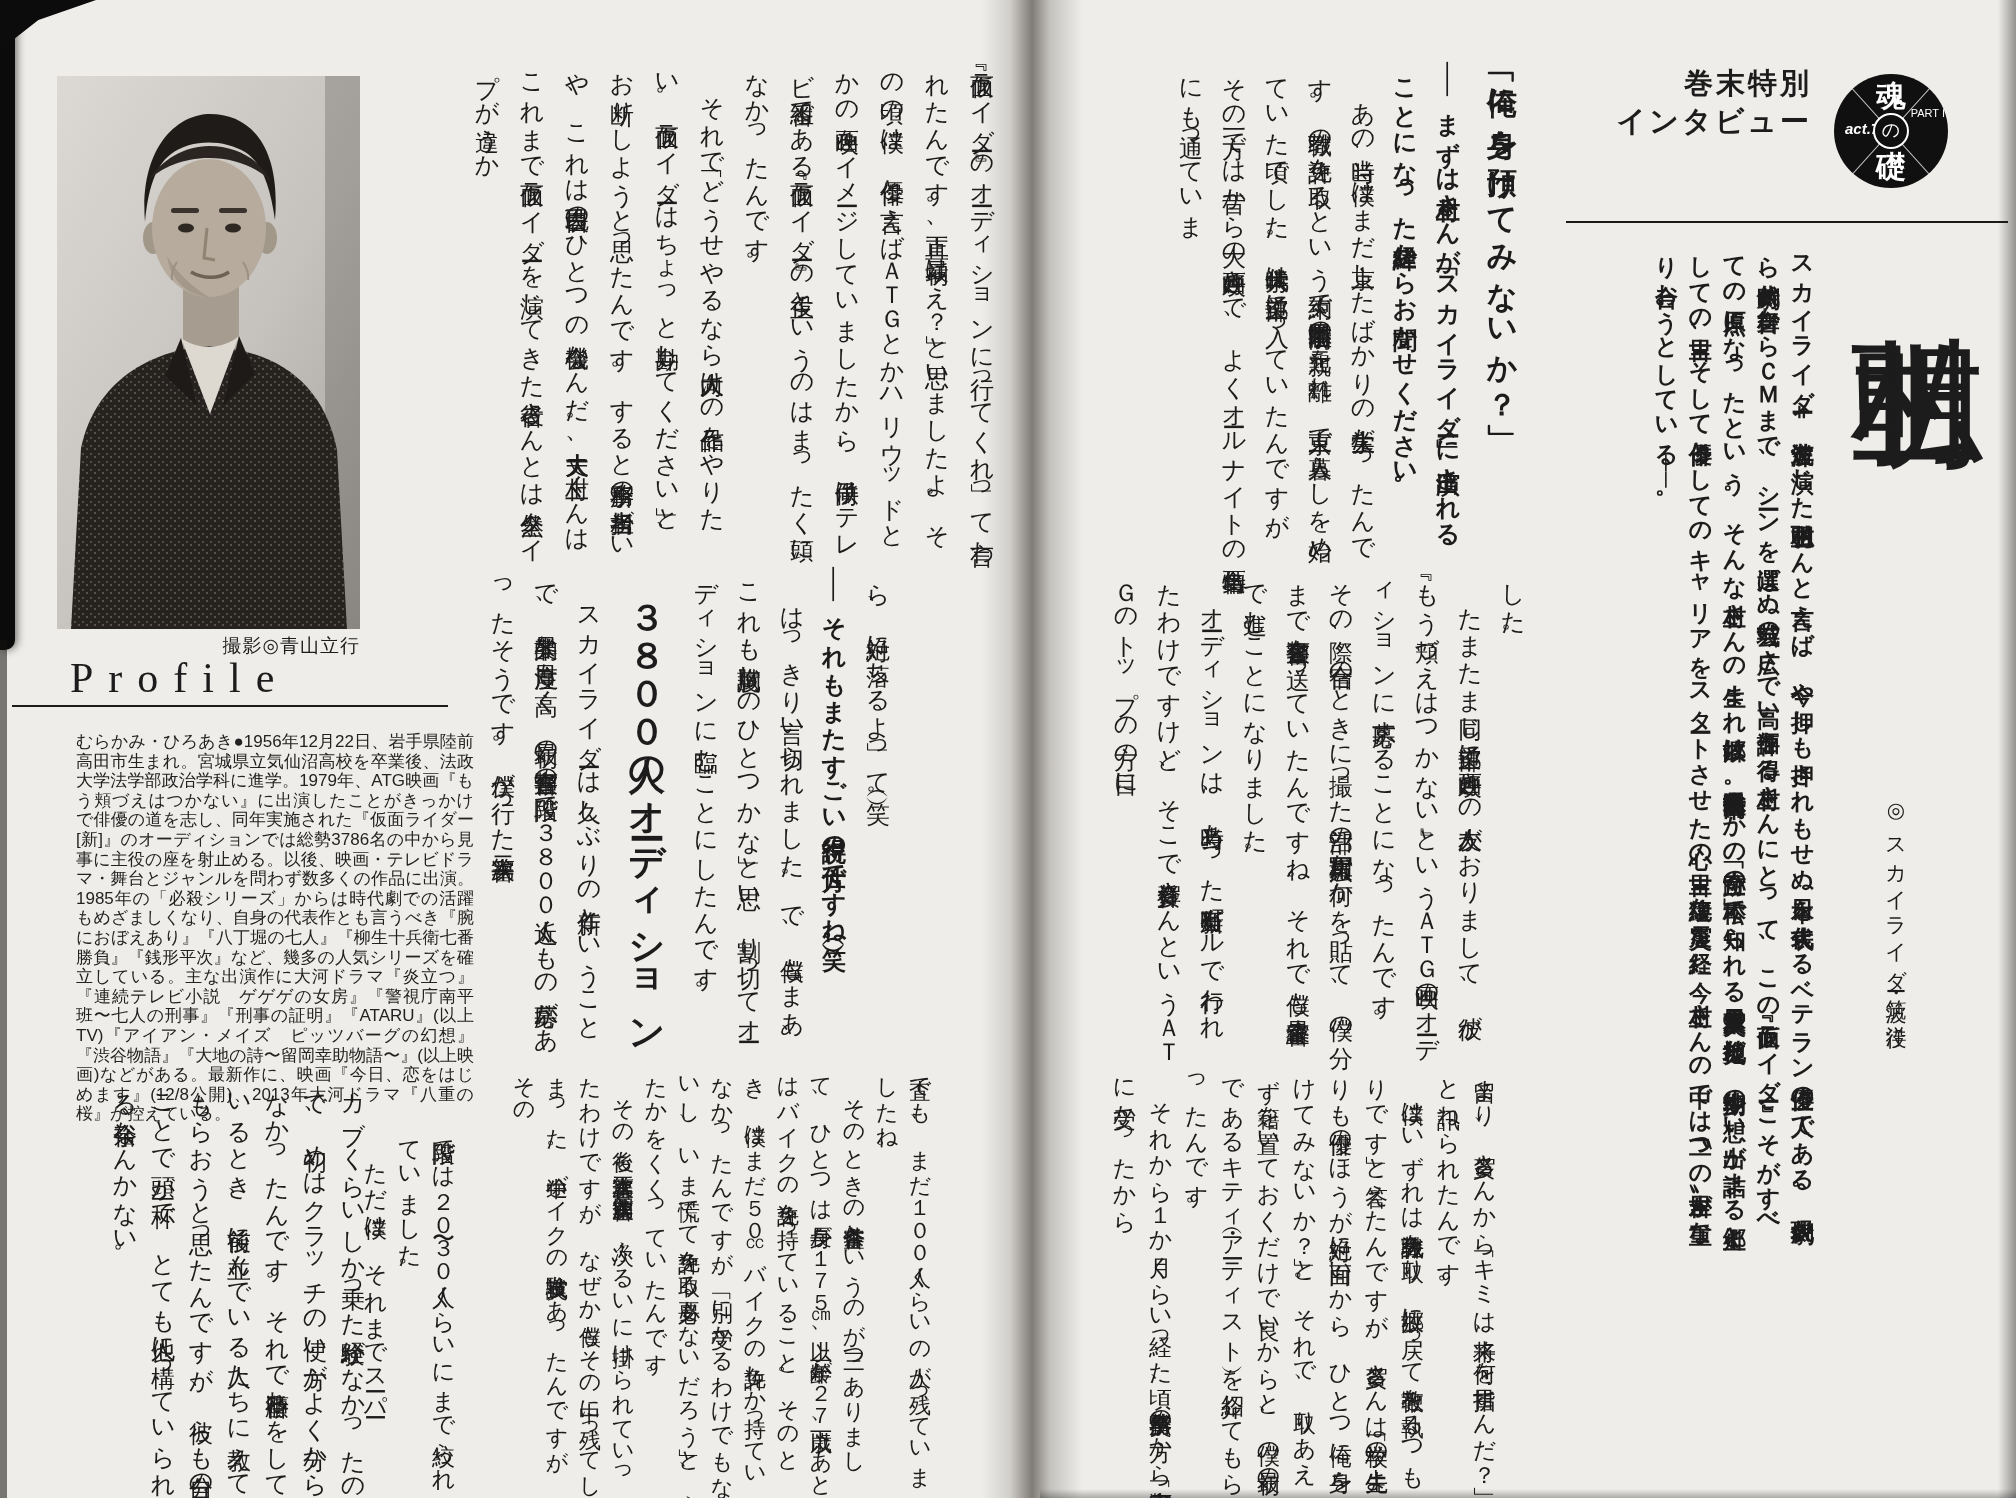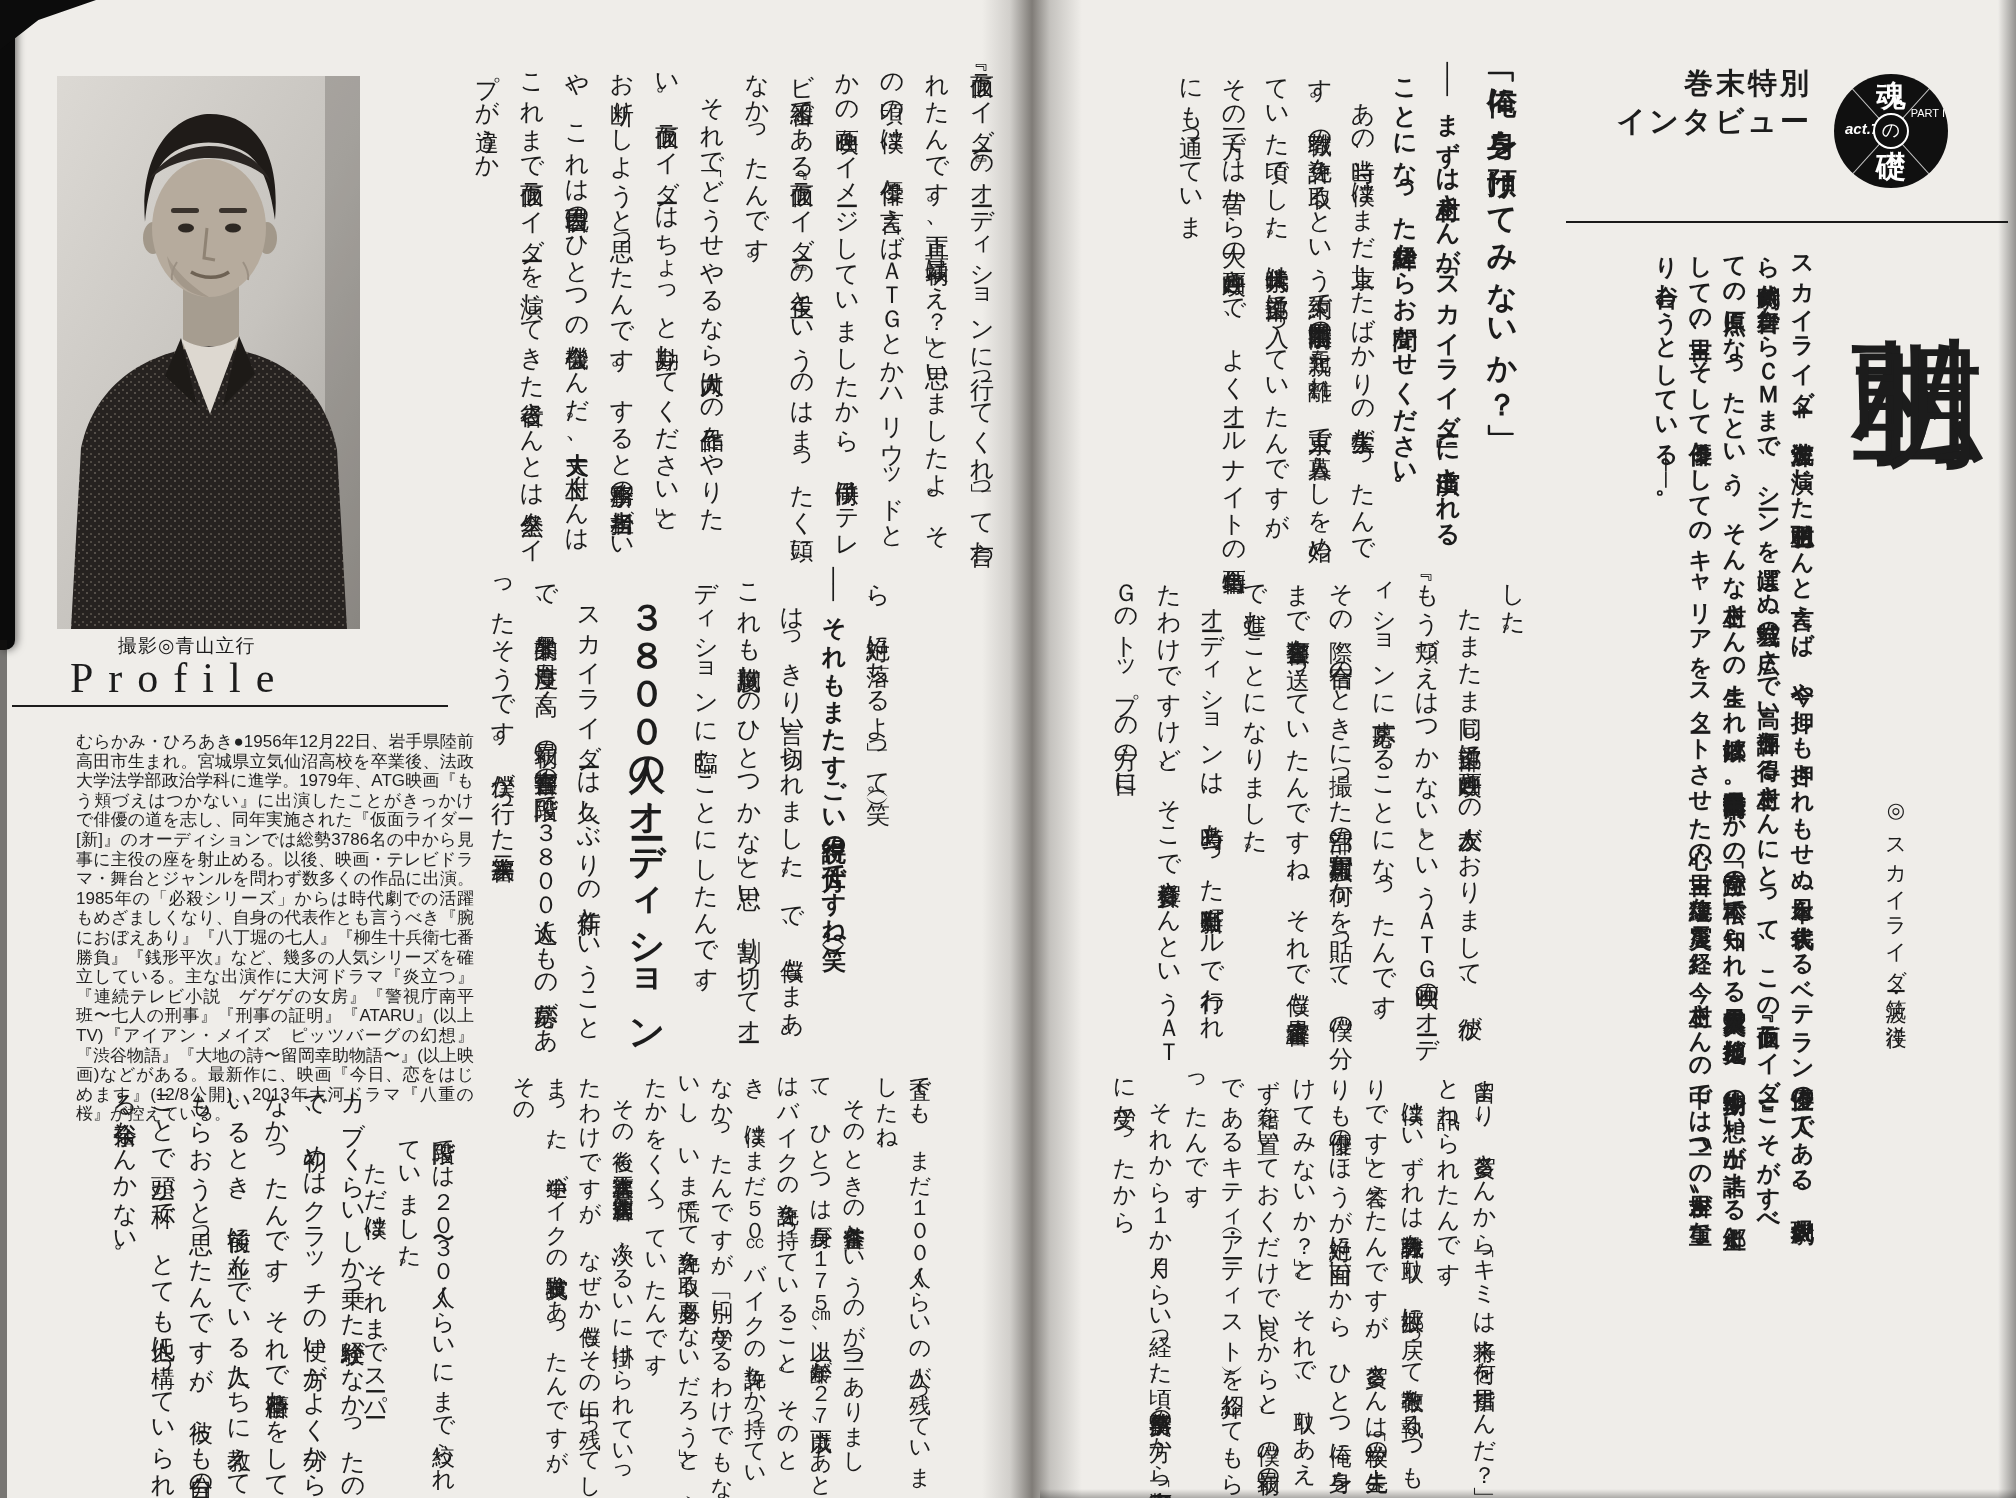--- a/index.html
+++ b/index.html
@@ -56,21 +56,21 @@
 
   
   .band1{left:1060px;top:62px;width:474px;height:497px;font-size:24px;line-height:43px;}
   .band2{left:1060px;top:567px;width:474px;height:486px;font-size:24px;line-height:43px;}
   .band3{left:1063px;top:1063px;width:439px;height:430px;font-size:23px;line-height:36px;}
   .h1{font-size:30px;line-height:64px;font-weight:600;letter-spacing:3px;}
 
   
   .photo{position:absolute;left:57px;top:76px;width:303px;height:553px;margin:0;
     background:#cac7c2;overflow:hidden;box-shadow:0 0 0 1px rgba(0,0,0,.25) inset;}
-  .caption{position:absolute;left:118px;top:633px;width:242px;
+  .caption{position:absolute;left:118px;top:633px;width:242px;text-align:right;
     font-family:"Liberation Sans","DejaVu Sans",sans-serif;font-size:19px;letter-spacing:1px;}
   .profile-h{position:absolute;left:62px;top:646px;margin:8px;font-size:42px;font-weight:500;letter-spacing:15px;}
   .profile-rule{position:absolute;left:12px;top:705px;width:436px;height:2px;background:#1c1c1c;}
   .profile-text{position:absolute;left:60px;top:716px;width:398px;margin:16px;
     font-family:"Liberation Sans","DejaVu Sans",sans-serif;font-size:17px;line-height:19.6px;
     text-align:justify;color:#222;}
   .bandA{left:368px;top:57px;width:636px;height:501px;font-size:24px;line-height:45px;}
   .bandB{left:425px;top:567px;width:474px;height:486px;font-size:24px;line-height:43px;}
   .h2sub{font-family:"Liberation Sans","DejaVu Sans",sans-serif;font-weight:700;
     font-size:36px;line-height:74px;padding-top:12px;letter-spacing:2px;}

